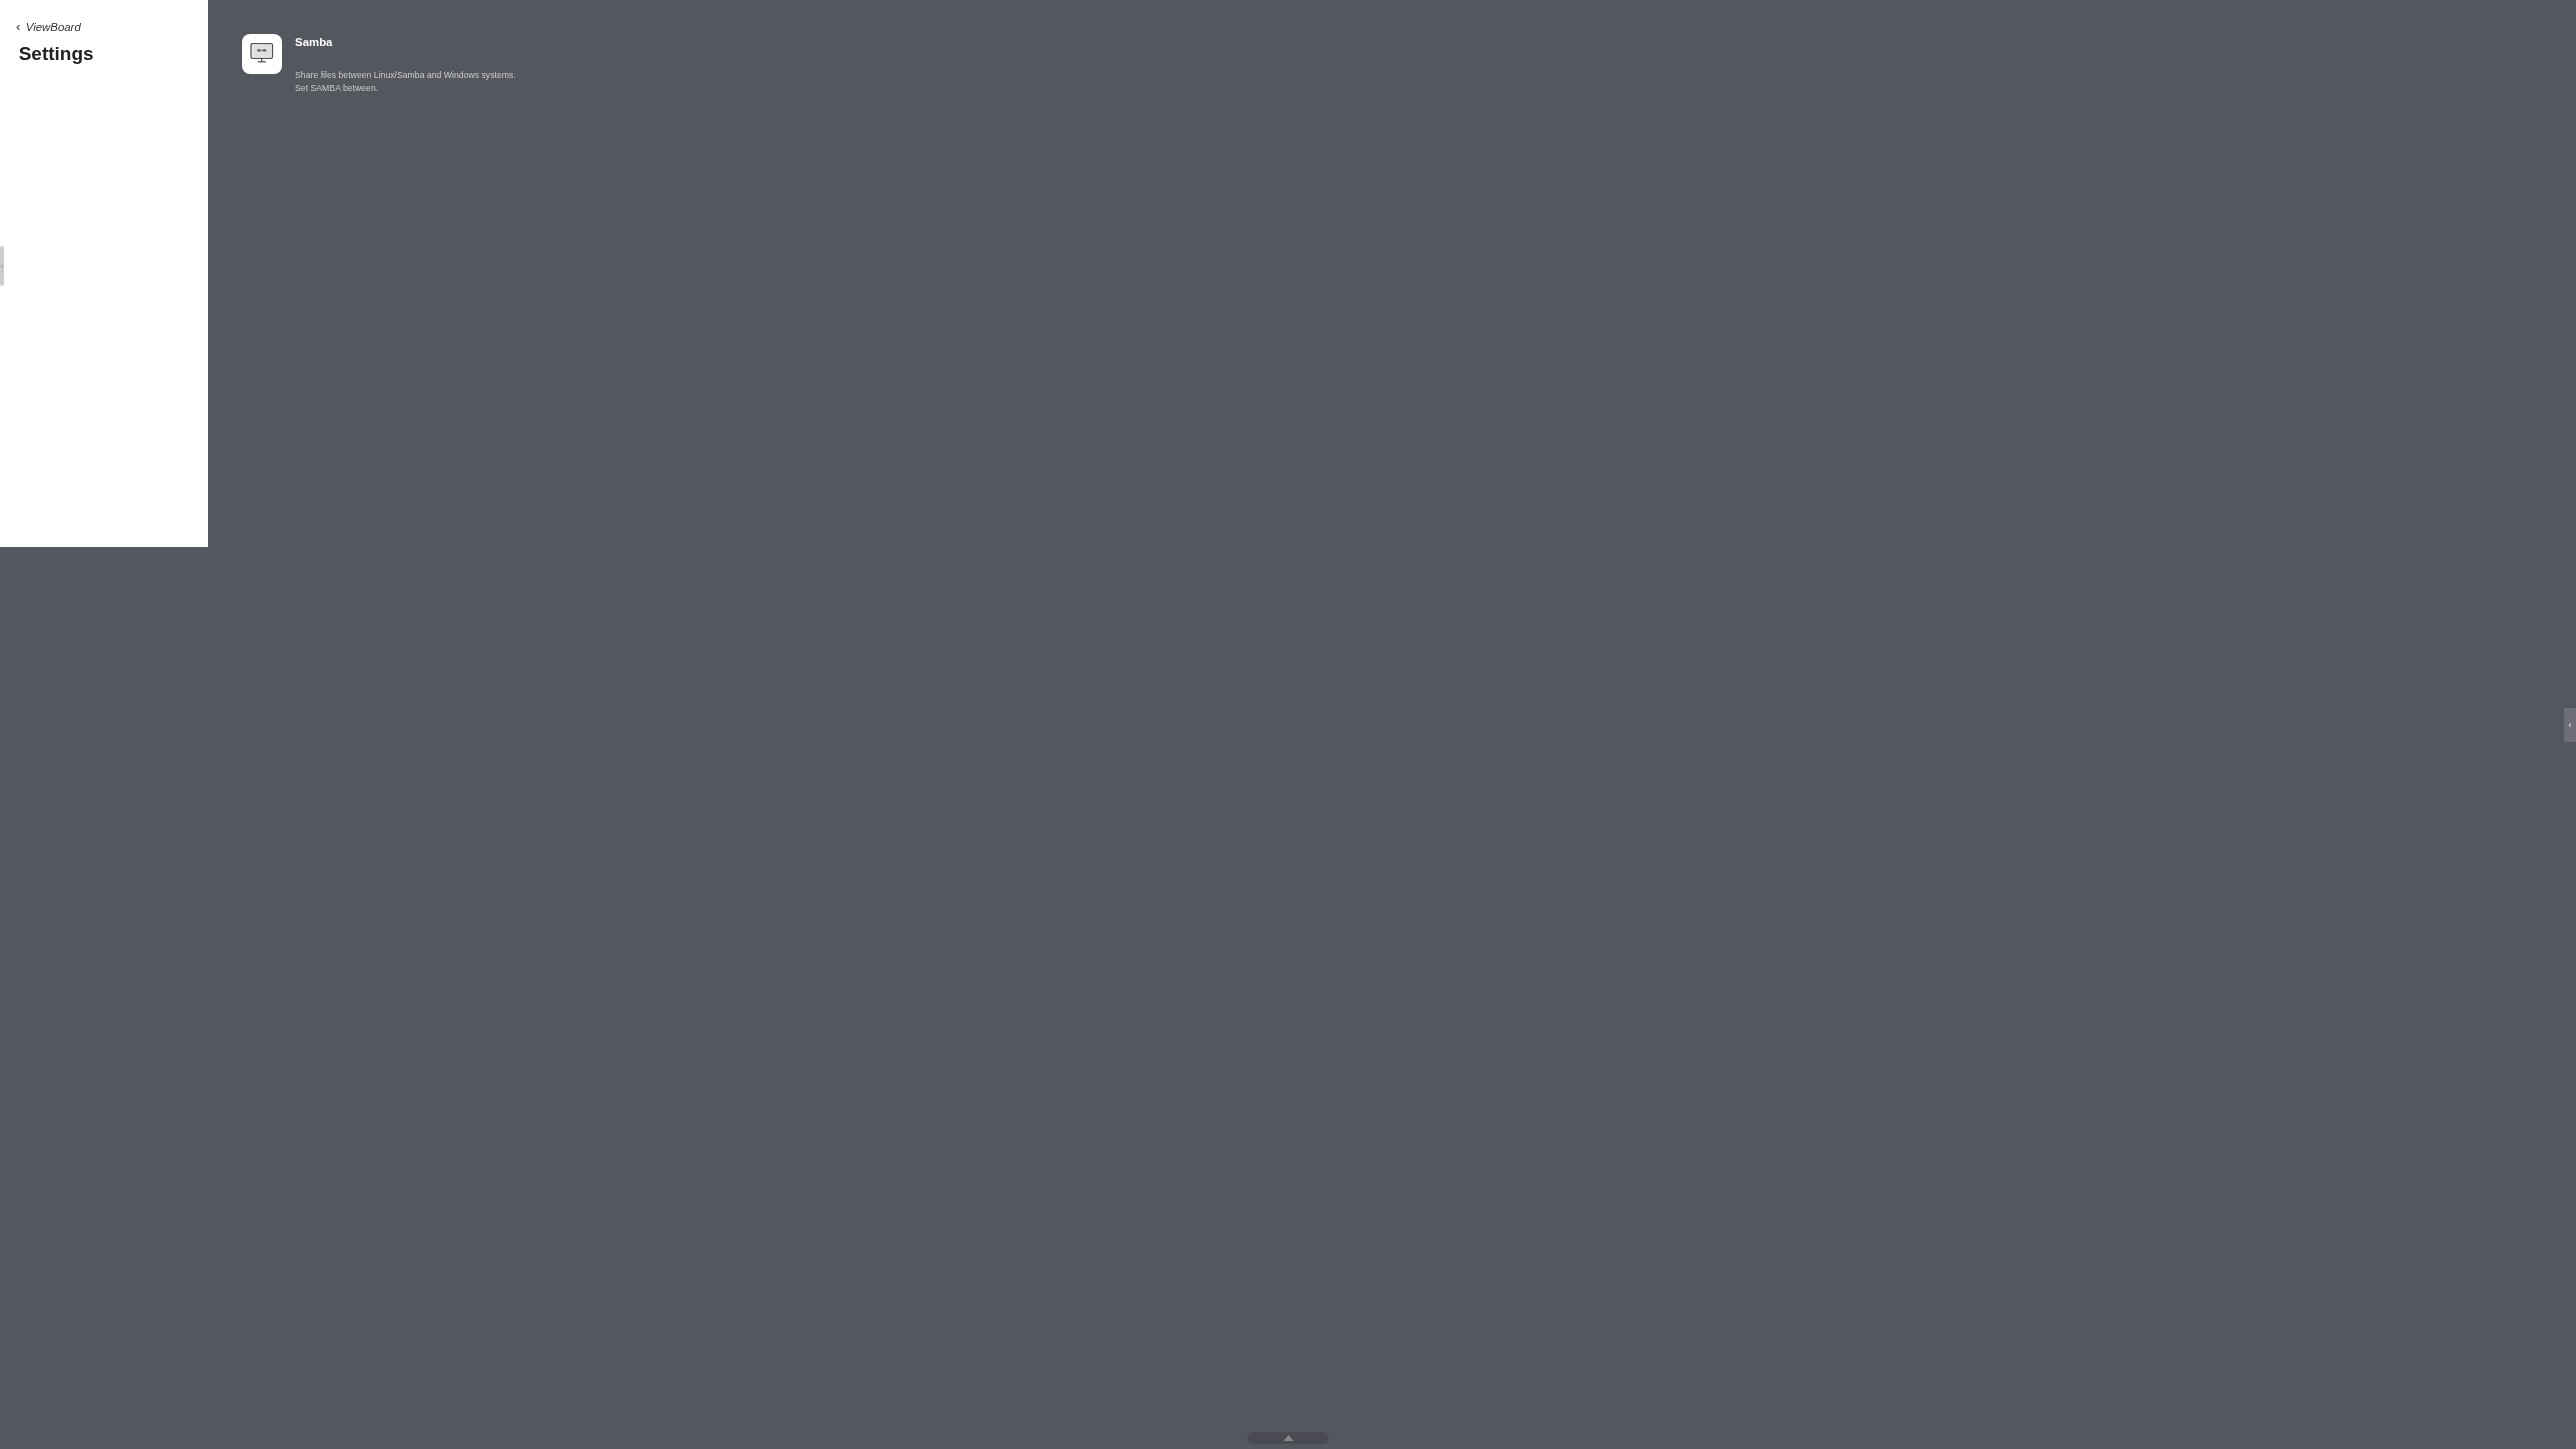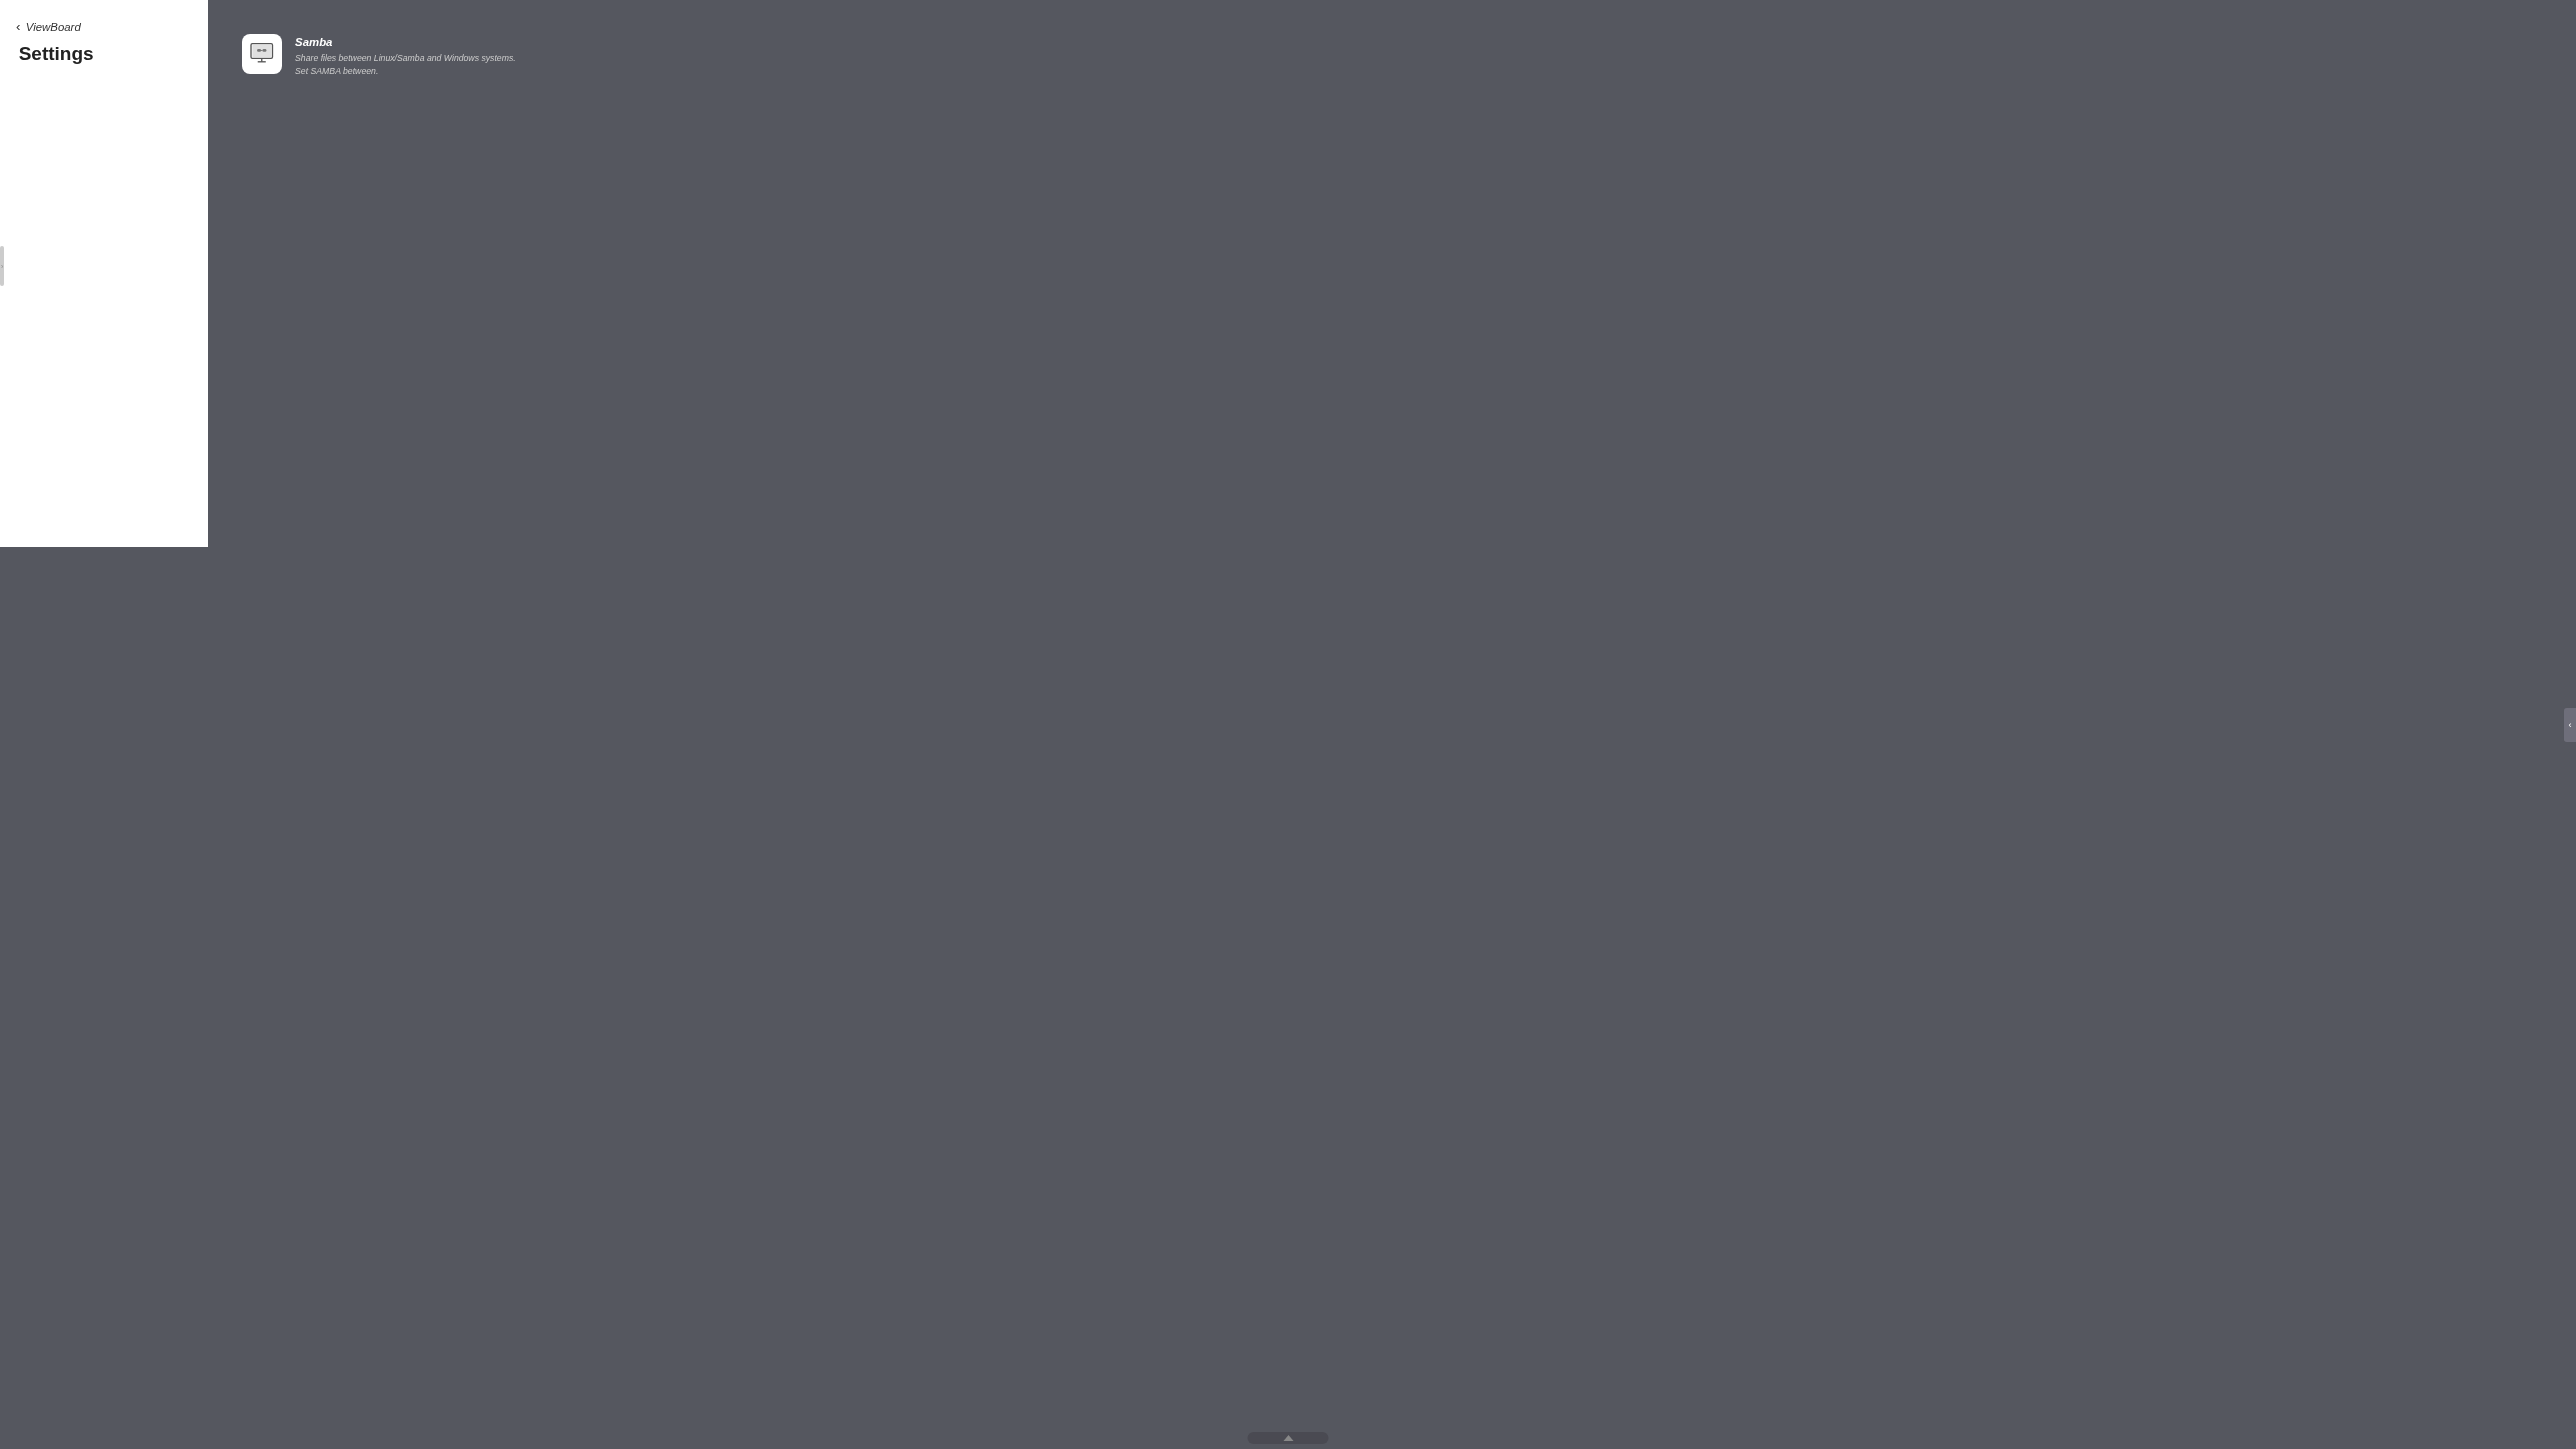--- a/index.html
+++ b/index.html
@@ -136,23 +136,22 @@
     }
 
     .samba-icon-svg {
       width: 25.5px;
       height: 25.5px;
     }
 
     .samba-info {
       display: flex;
       flex-direction: column;
-      gap: 4px;
+      gap: 21px;
       padding-top: 2.7px;
-      font-style: italic;
     }
 
     .samba-title {
       font-size: 11.4px;
       font-weight: 600;
       color: #ffffff;
     }
 
     .samba-desc {
       font-size: 8.7px;

